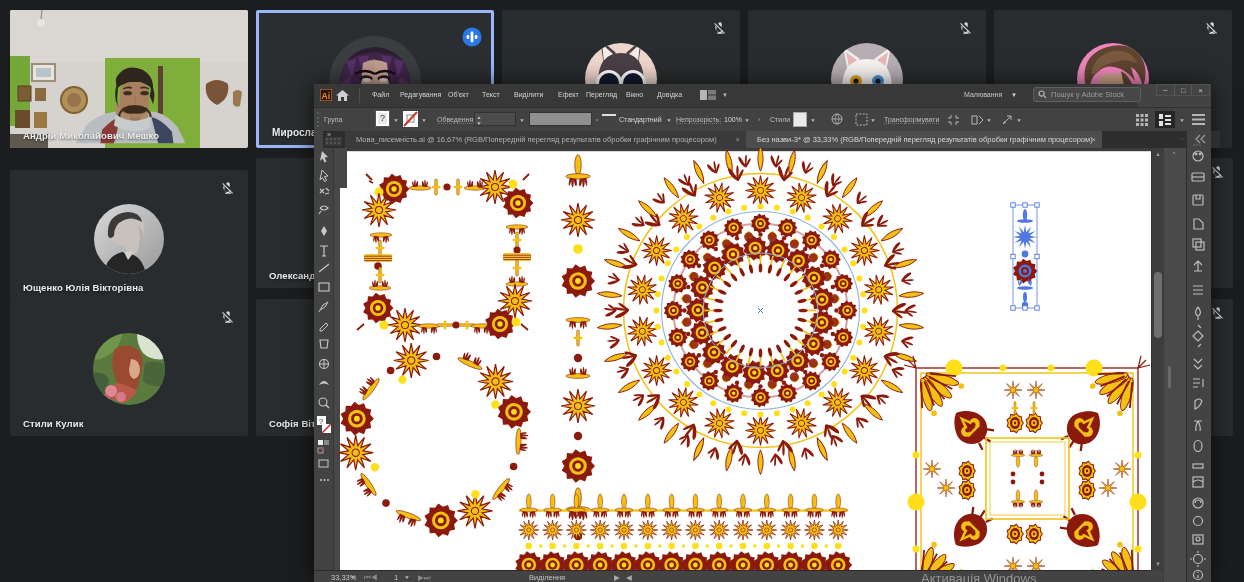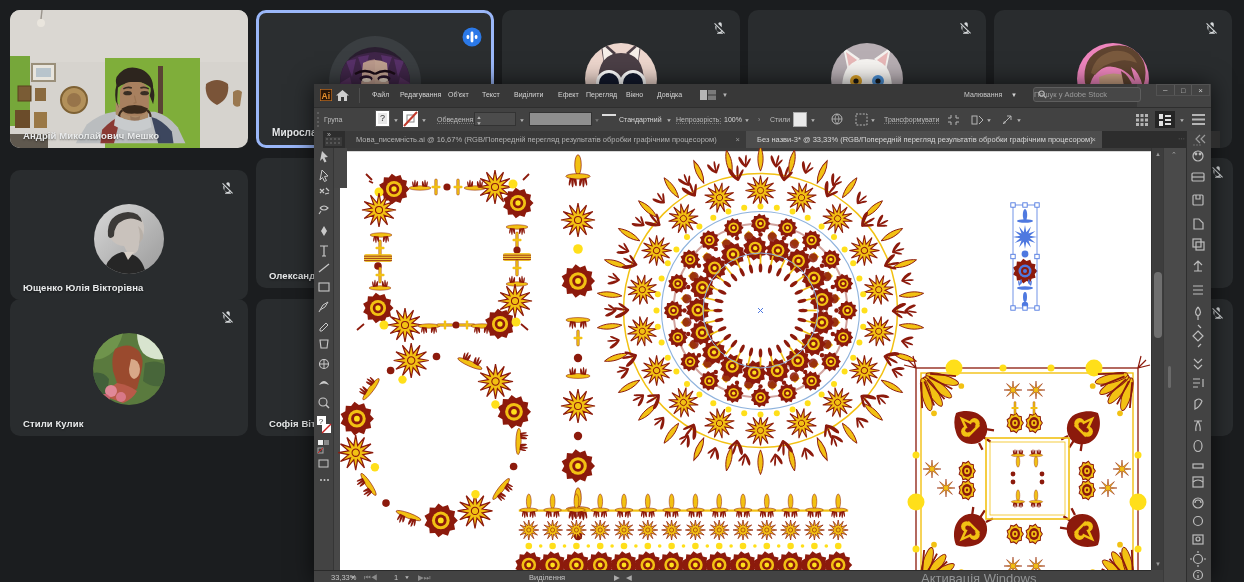--- a/index.html
+++ b/index.html
@@ -1,17 +1,17 @@
 <!DOCTYPE html>
 <html><head><meta charset="utf-8"><style>
 *{margin:0;padding:0;box-sizing:border-box}
 html,body{width:1244px;height:582px;overflow:hidden;background:#1b1d1f;
 font-family:"Liberation Sans",sans-serif}
 .scr{position:absolute;left:0;top:0;width:1244px;height:582px;background:#1b1d1f}
-.tile{position:absolute;background:#292c2e;border-radius:10px;overflow:hidden}
+.tile{position:absolute;background:#292c2e;border-radius:2px;overflow:hidden}
 .tile .nm{position:absolute;left:13px;bottom:7px;font-size:9.5px;font-weight:bold;
 color:#e9ebec;letter-spacing:.1px;white-space:nowrap;text-shadow:0 1px 2px rgba(0,0,0,.5)}
 .tile .mic{position:absolute;top:11px;right:13px}
 .av{position:absolute;left:50%;transform:translateX(-50%);border-radius:50%}
 .halo{position:absolute;left:50%;transform:translateX(-50%);border-radius:50%;background:#3a3e41}
 .ai{position:absolute;left:314px;top:84px;width:897px;height:498px;background:#434343;
 box-shadow:0 0 22px rgba(0,0,0,.65);color:#cfcfcf}
 .mbar{position:absolute;left:0;top:0;width:823px;height:23px;background:#383838}
 .mbar .mn{position:absolute;top:7px;font-size:7px;color:#d4d4d4}
 .cbar{position:absolute;left:0;top:23px;width:897px;height:24px;background:#424242;
@@ -269,21 +269,21 @@
         <span class="mn" style="left:312px">Вікно</span>
         <span class="mn" style="left:343px">Довідка</span>
 <svg width="16" height="10" style="position:absolute;left:386px;top:6px" viewBox="0 0 16 10">
 <rect width="7" height="10" fill="#b5b5b5"></rect>
           <rect x="8" width="8" height="4.5" fill="#7a7a7a"></rect>
 <rect x="8" y="5.5" width="8" height="4.5" fill="#7a7a7a"></rect>
         </svg>
 <span class="mn" style="left:408px;font-size:6px;color:#b5b5b5;top:8px">▼</span>
 <span class="mn" style="left:650px;color:#c8c8c8">Малювання</span>
         <span class="mn" style="left:697px;font-size:6px;top:8px">▼</span>
-<div style="position:absolute;left:719px;top:3px;width:108px;height:15px;background:#474747;border:1px solid #5e5e5e;border-radius:3px;font-size:7.5px;color:#9b9b9b;line-height:13px;">Пошук у Adobe Stock</div>
+<div style="position:absolute;left:719px;top:3px;width:108px;height:15px;background:#474747;border:1px solid #5e5e5e;border-radius:3px;font-size:7.5px;color:#9b9b9b;line-height:13px;padding-left:17px">Пошук у Adobe Stock</div>
 <svg width="9" height="9" style="position:absolute;left:724px;top:6px" viewBox="0 0 9 9">
 <circle cx="3.6" cy="3.6" r="2.6" fill="none" stroke="#b5b5b5" stroke-width="1.2"></circle>
 <line x1="5.6" y1="5.6" x2="8.2" y2="8.2" stroke="#b5b5b5" stroke-width="1.2"></line>
         </svg>
 <div style="position:absolute;left:842px;top:0;width:54px;height:12px;border:1px solid #525252;display:flex">
 <div style="flex:1;border-right:1px solid #5a5a5a;color:#ccc;font-size:8px;text-align:center;line-height:9px">–</div>
 <div style="flex:1;border-right:1px solid #5a5a5a;color:#ccc;font-size:7px;text-align:center;line-height:11px">□</div>
 <div style="flex:1;color:#ccc;font-size:8px;text-align:center;line-height:11px">×</div>
         </div>
 </div>

